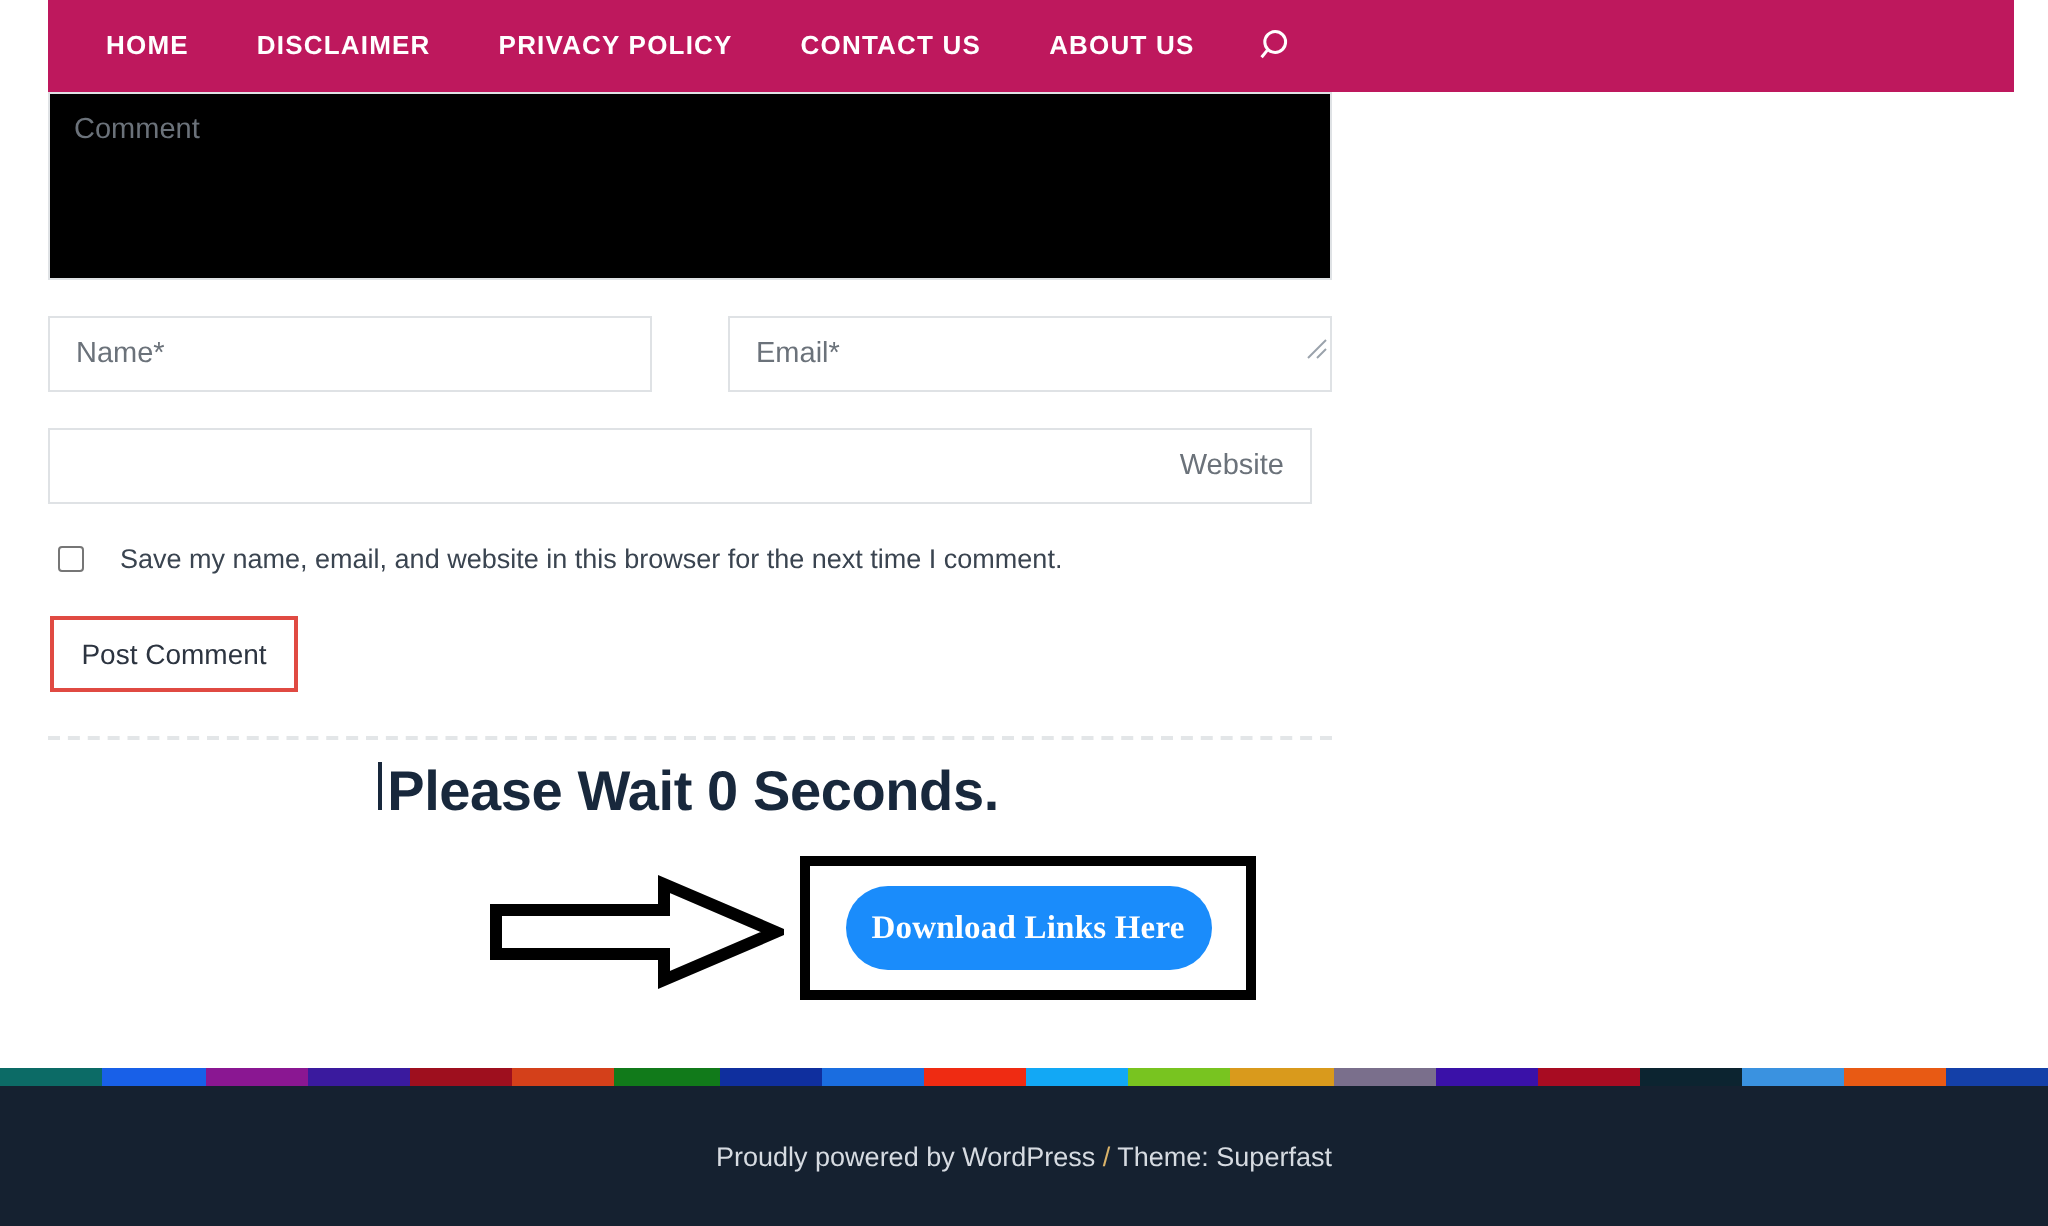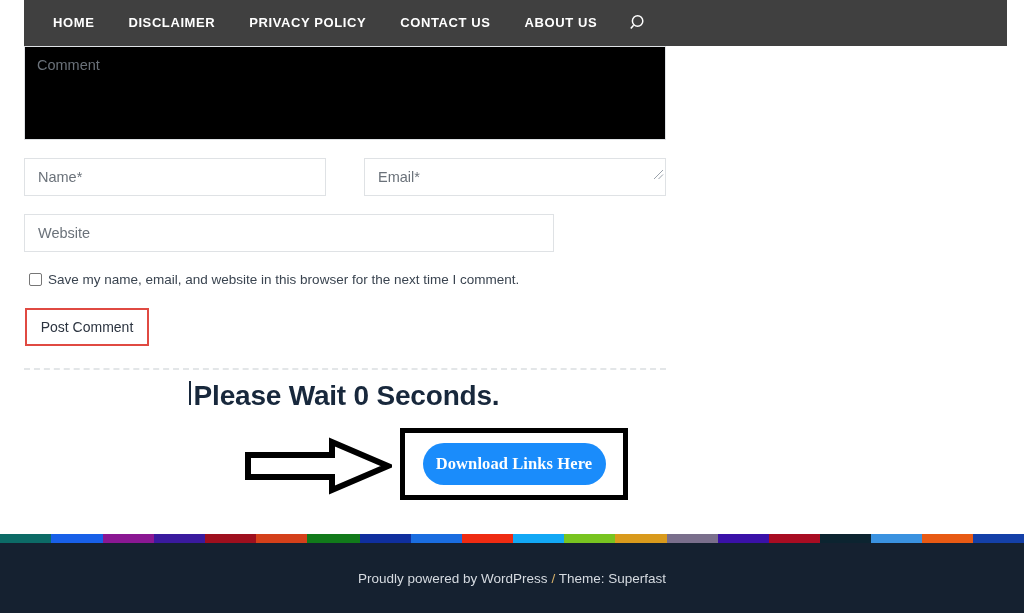--- a/index.html
+++ b/index.html
@@ -86,27 +86,27 @@
     border: 1px solid #dfe2e5;
     background: #ffffff;
     font-family: "Liberation Sans", sans-serif;
     font-size: 14.5px;
     color: #5a6570;
     padding: 0 13px;
     outline: none;
   }
   .field::placeholder { color: #6b727a; }
   .field-half { width: 309px; }
-  .field-full { width: 530px; margin-top: 18px; }
+  .field-full { width: 632px; margin-top: 18px; text-align: right; }
 
   .consent-row {
     display: flex;
     align-items: flex-start;
     margin-top: 19px;
-    gap: 6px;
+    gap: 18px;
   }
   .consent-checkbox {
     width: 13px; height: 13px;
     margin: 2px 0 0 5px;
     appearance: none;
     -webkit-appearance: none;
     border: 1px solid #767676;
     background: #fff;
     border-radius: 2px;
     cursor: pointer;
@@ -223,21 +223,21 @@
     color: #d6dbe1;
   }
   .footer-text .sep { color: #d9b36a; }
   .footer-text a { color: #d6dbe1; text-decoration: none; }
 </style>
 </head>
 <body>
 
 <div id="page">
 
-  <nav class="navbar" style="background: #404040; align-items: center;">
+  <nav class="navbar" style="background: #be185d; align-items: center;">
     <a class="nav-item">HOME</a>
     <a class="nav-item">DISCLAIMER</a>
     <a class="nav-item">PRIVACY POLICY</a>
     <a class="nav-item">CONTACT US</a>
     <a class="nav-item">ABOUT US</a>
     <span class="nav-search">
       <svg width="18" height="18" viewBox="0 0 18 18">
         <circle cx="7.6" cy="7" r="5.2" fill="none" stroke="#ffffff" stroke-width="1.5"></circle>
         <line x1="3.6" y1="11.2" x2="0.8" y2="14.6" stroke="#ffffff" stroke-width="1.5"></line>
       </svg>

